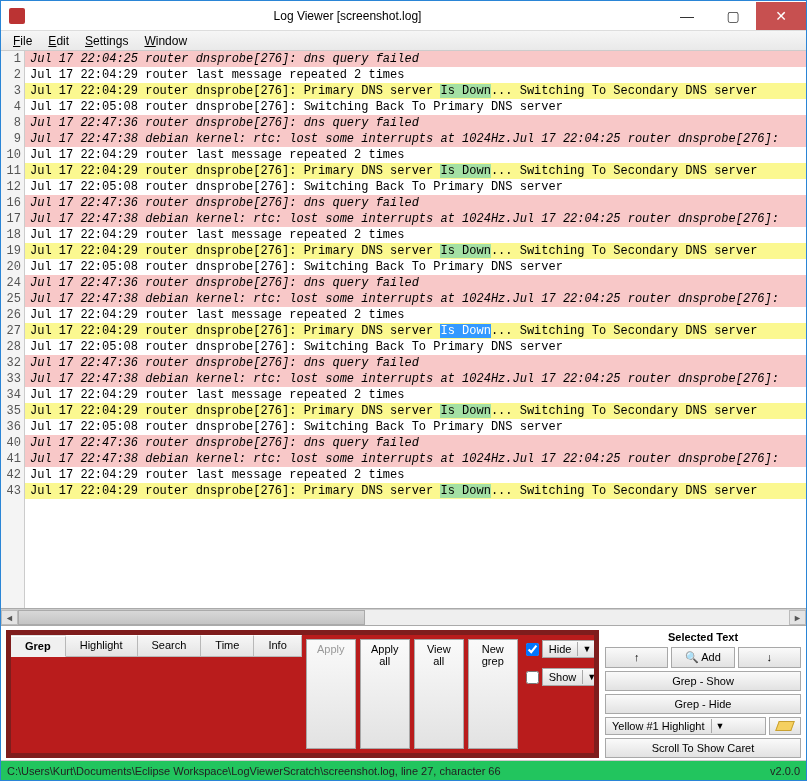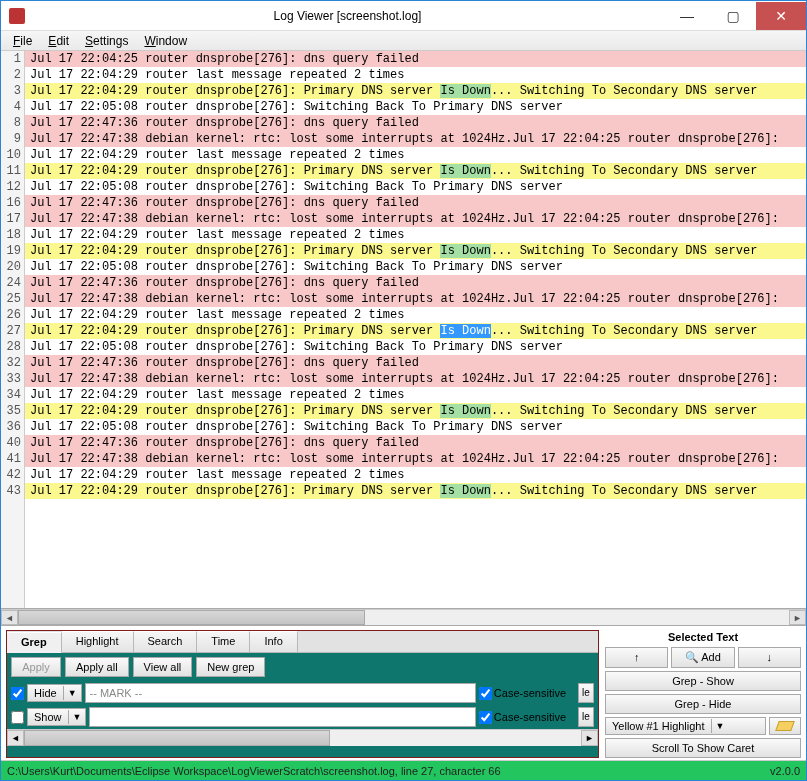--- a/index.html
+++ b/index.html
@@ -52,21 +52,21 @@
   text-align: right; padding-right: 3px;
   overflow: hidden;
 }
 .lines {
   flex: 1; overflow: hidden;
   font-family: "Courier New", monospace; font-size: 12px;
   white-space: nowrap;
 }
 .logrow { height: 16px; line-height: 16px; padding-left: 5px; overflow: hidden; }
 .gutrow { height: 16px; line-height: 16px; color: #555; }
-.bg-pink { background: #f8c8c8; }
+.bg-pink { background: #f8c8c8; font-style: italic; }
 .bg-yellow { background: #fbf890; }
 .bg-white { background: #fff; }
 .hl-green { background: #a4e0a4; }
 .hl-sel { background: #3399ff; color: #fff; }
 
 .hscroll {
   height: 17px; background: #f0f0f0;
   border-top: 1px solid #ccc; border-bottom: 1px solid #aaa;
   display: flex; align-items: center;
 }
@@ -78,22 +78,22 @@
 .hscroll .track { flex: 1; height: 15px; background: #efefef; position: relative; }
 .hscroll .thumb {
   position: absolute; left: 0; top: 0; width: 45%; height: 100%;
   background: linear-gradient(#d8d8d8,#c4c4c4); border: 1px solid #aaa;
 }
 
 .bottom {
   display: flex; padding: 4px 5px 2px; gap: 6px;
 }
 .leftpanel {
-  flex: 1; border: 1px solid #7f1d1d; background: #0f766e;
-  display: flex; flex-direction: column; overflow:hidden;
+  flex: 1; border: 5px solid #7f1d1d; background: #b91c1c;
+  display: flex; flex-direction: row; overflow:hidden;
 }
 .tabs {
   display: flex; background: #e2e2e2; height: 22px;
   border-bottom: 1px solid #b8b8b8;
 }
 .tab {
   padding: 3px 14px; border-right: 1px solid #b8b8b8;
   font-size: 11px; background: linear-gradient(#f6f6f6,#e4e4e4);
   border-top: 1px solid #fff;
 }

